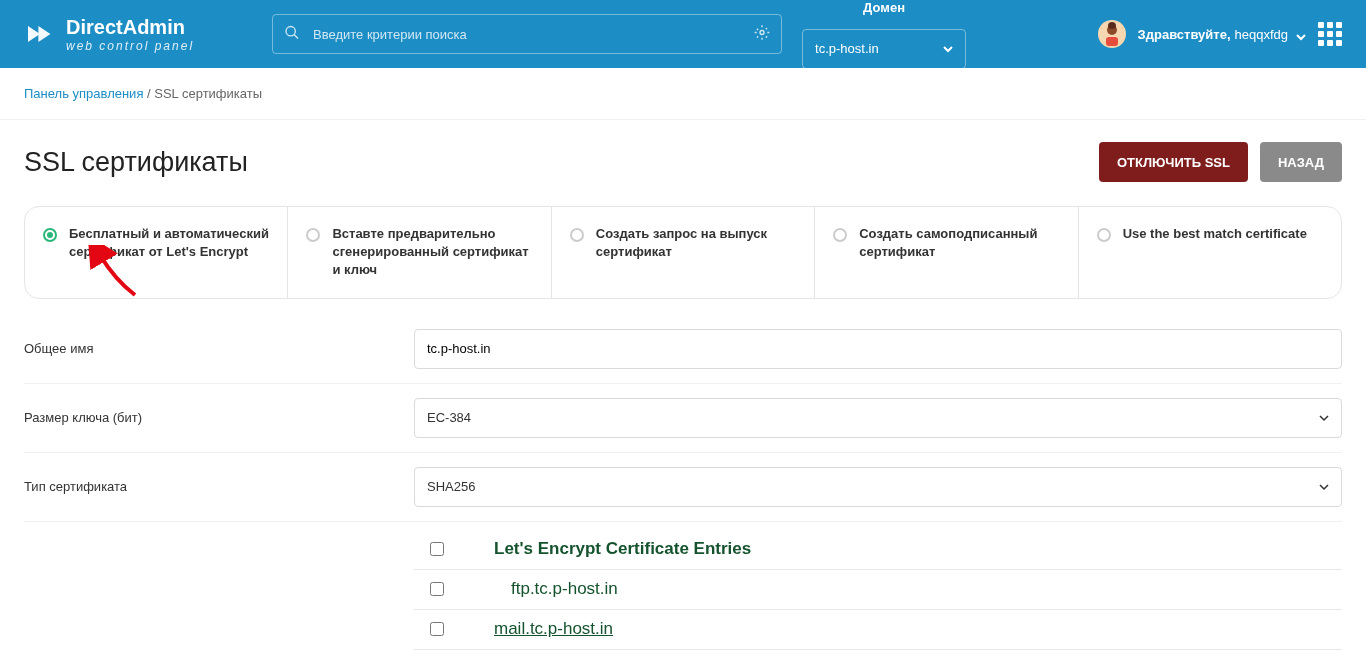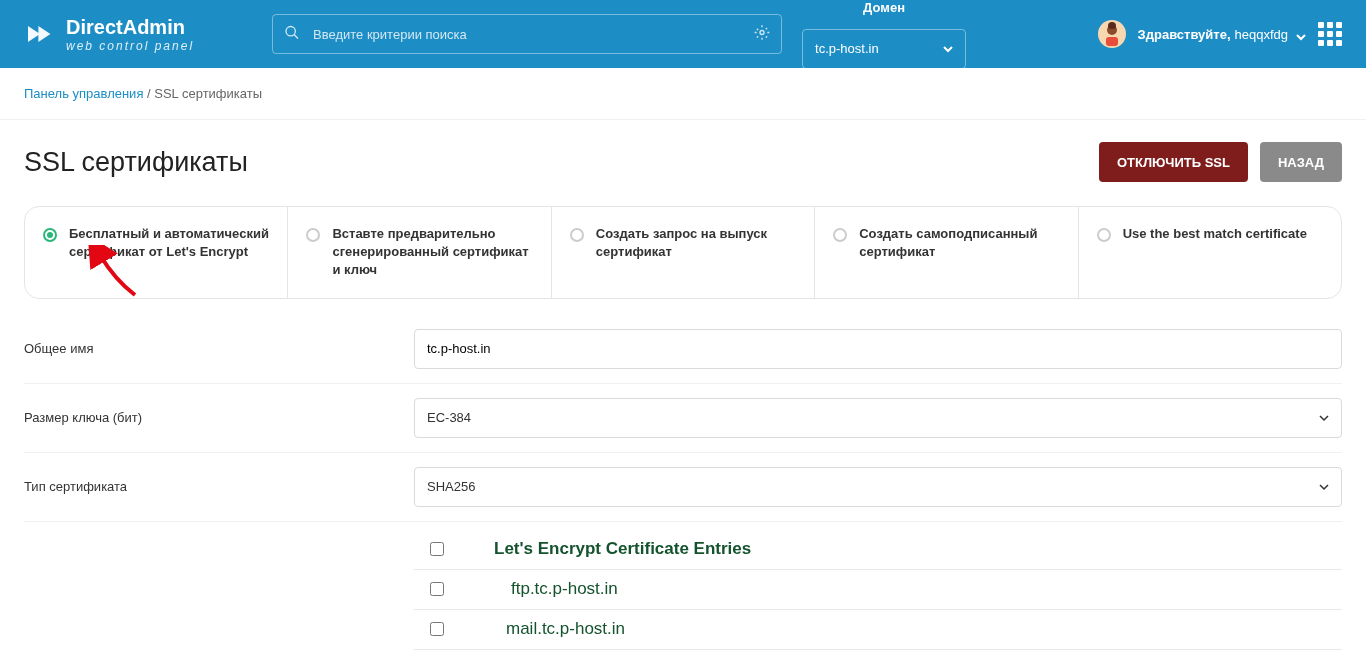--- a/index.html
+++ b/index.html
@@ -198,18 +198,18 @@
       <div class="t-row head">
         <input type="checkbox" style="">
         <span class="entry" style="margin-left:30px;">Let's Encrypt Certificate Entries</span>
       </div>
       <div class="t-row">
         <input type="checkbox" style="">
         <span class="entry" style="margin-left:47px;">ftp.tc.p-host.in</span>
       </div>
       <div class="t-row">
         <input type="checkbox" style="">
-        <span class="entry" style="margin-left:42px;">mail.tc.p-host.in</span>
+        <span class="entry" style="margin-left:30px;text-decoration:underline;">mail.tc.p-host.in</span>
       </div>
 
     </div>
   </div>
 </div>
 
 </body></html>

